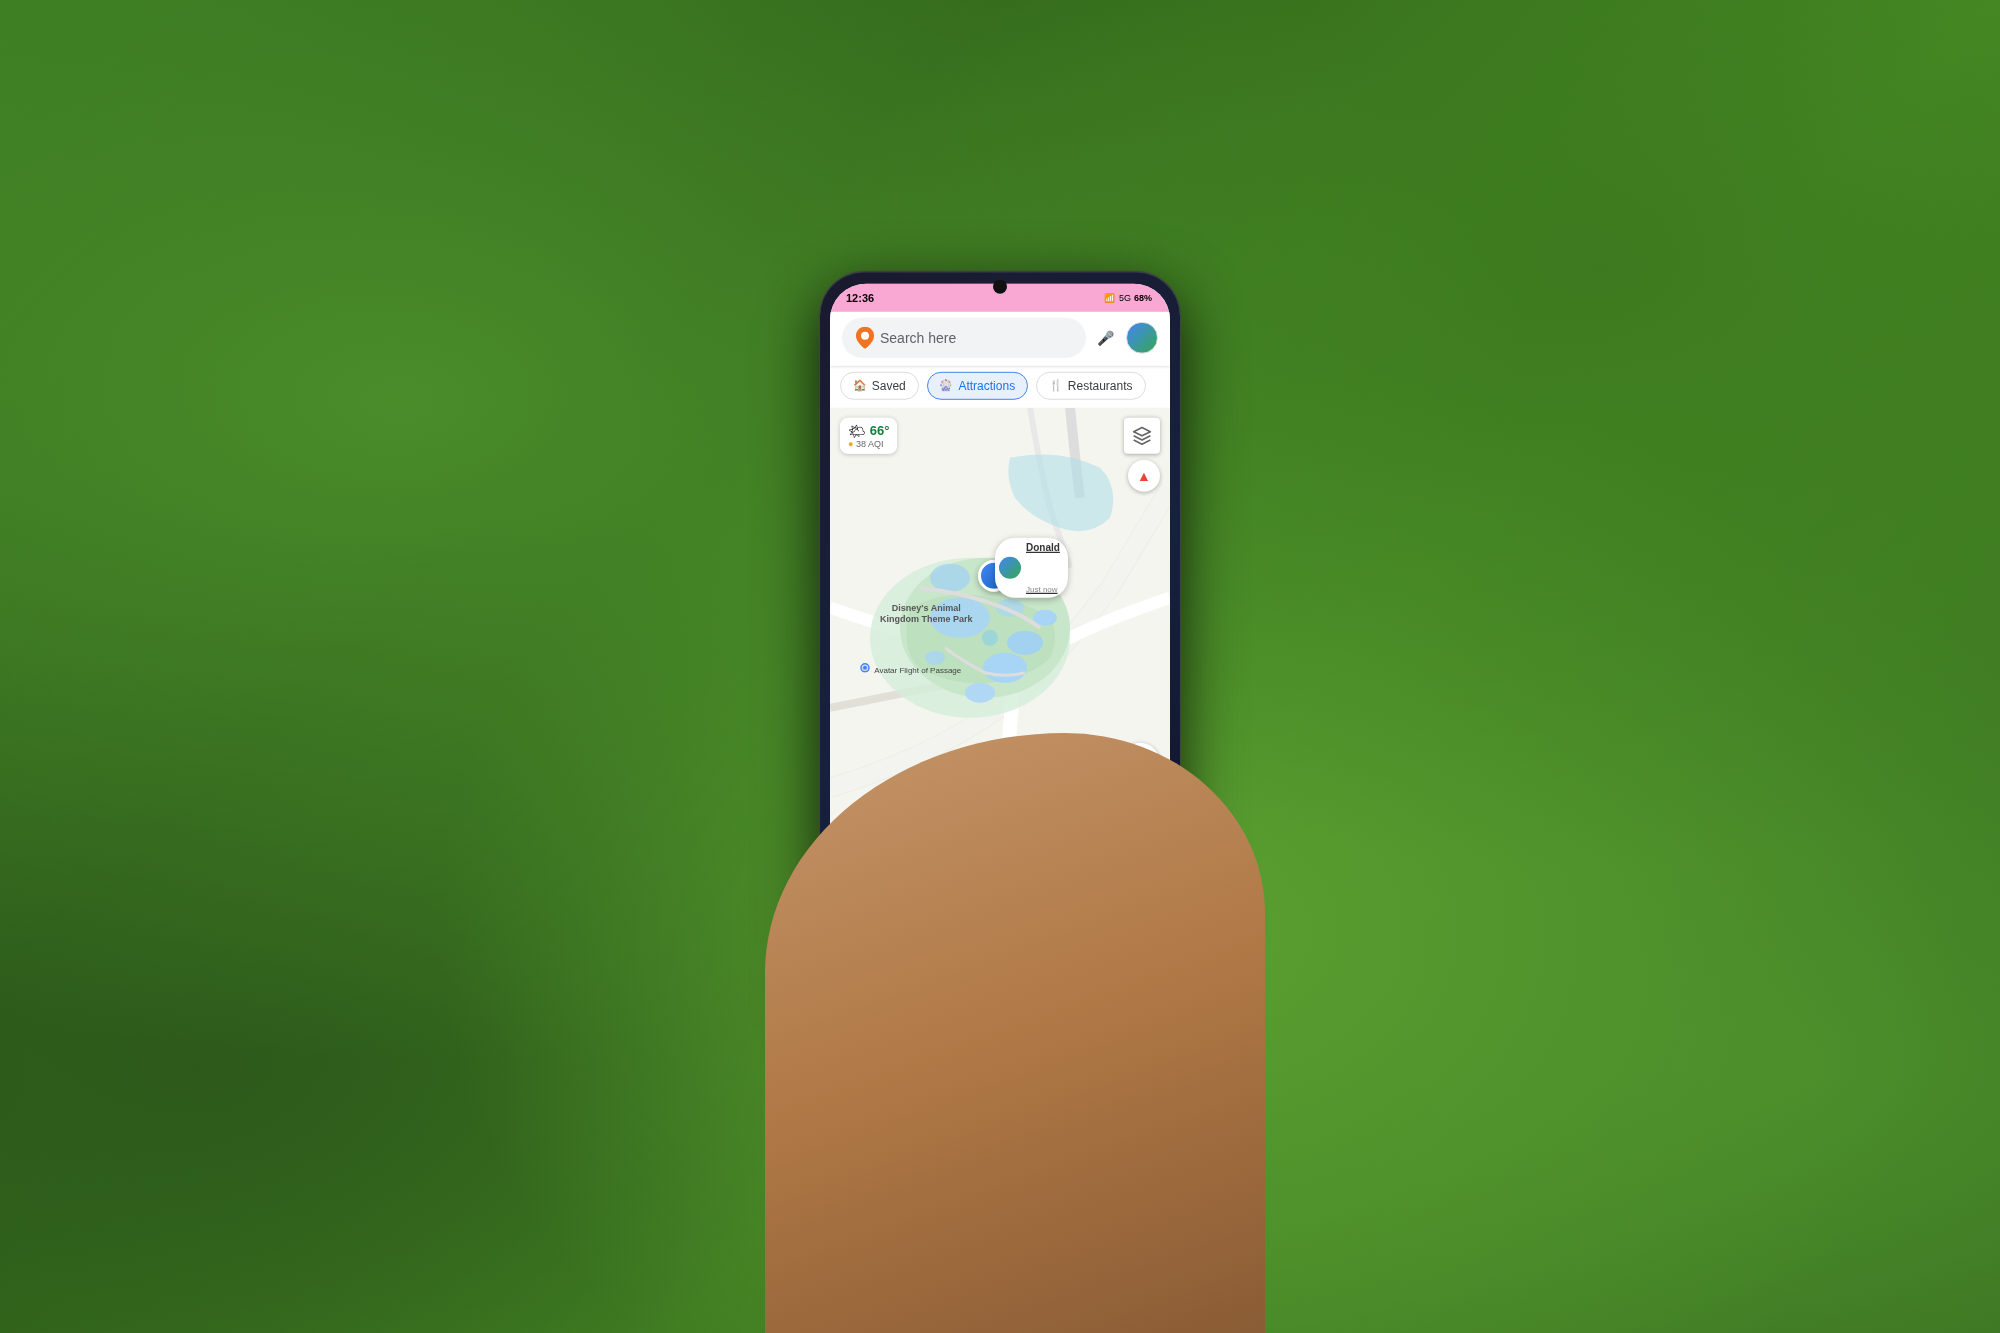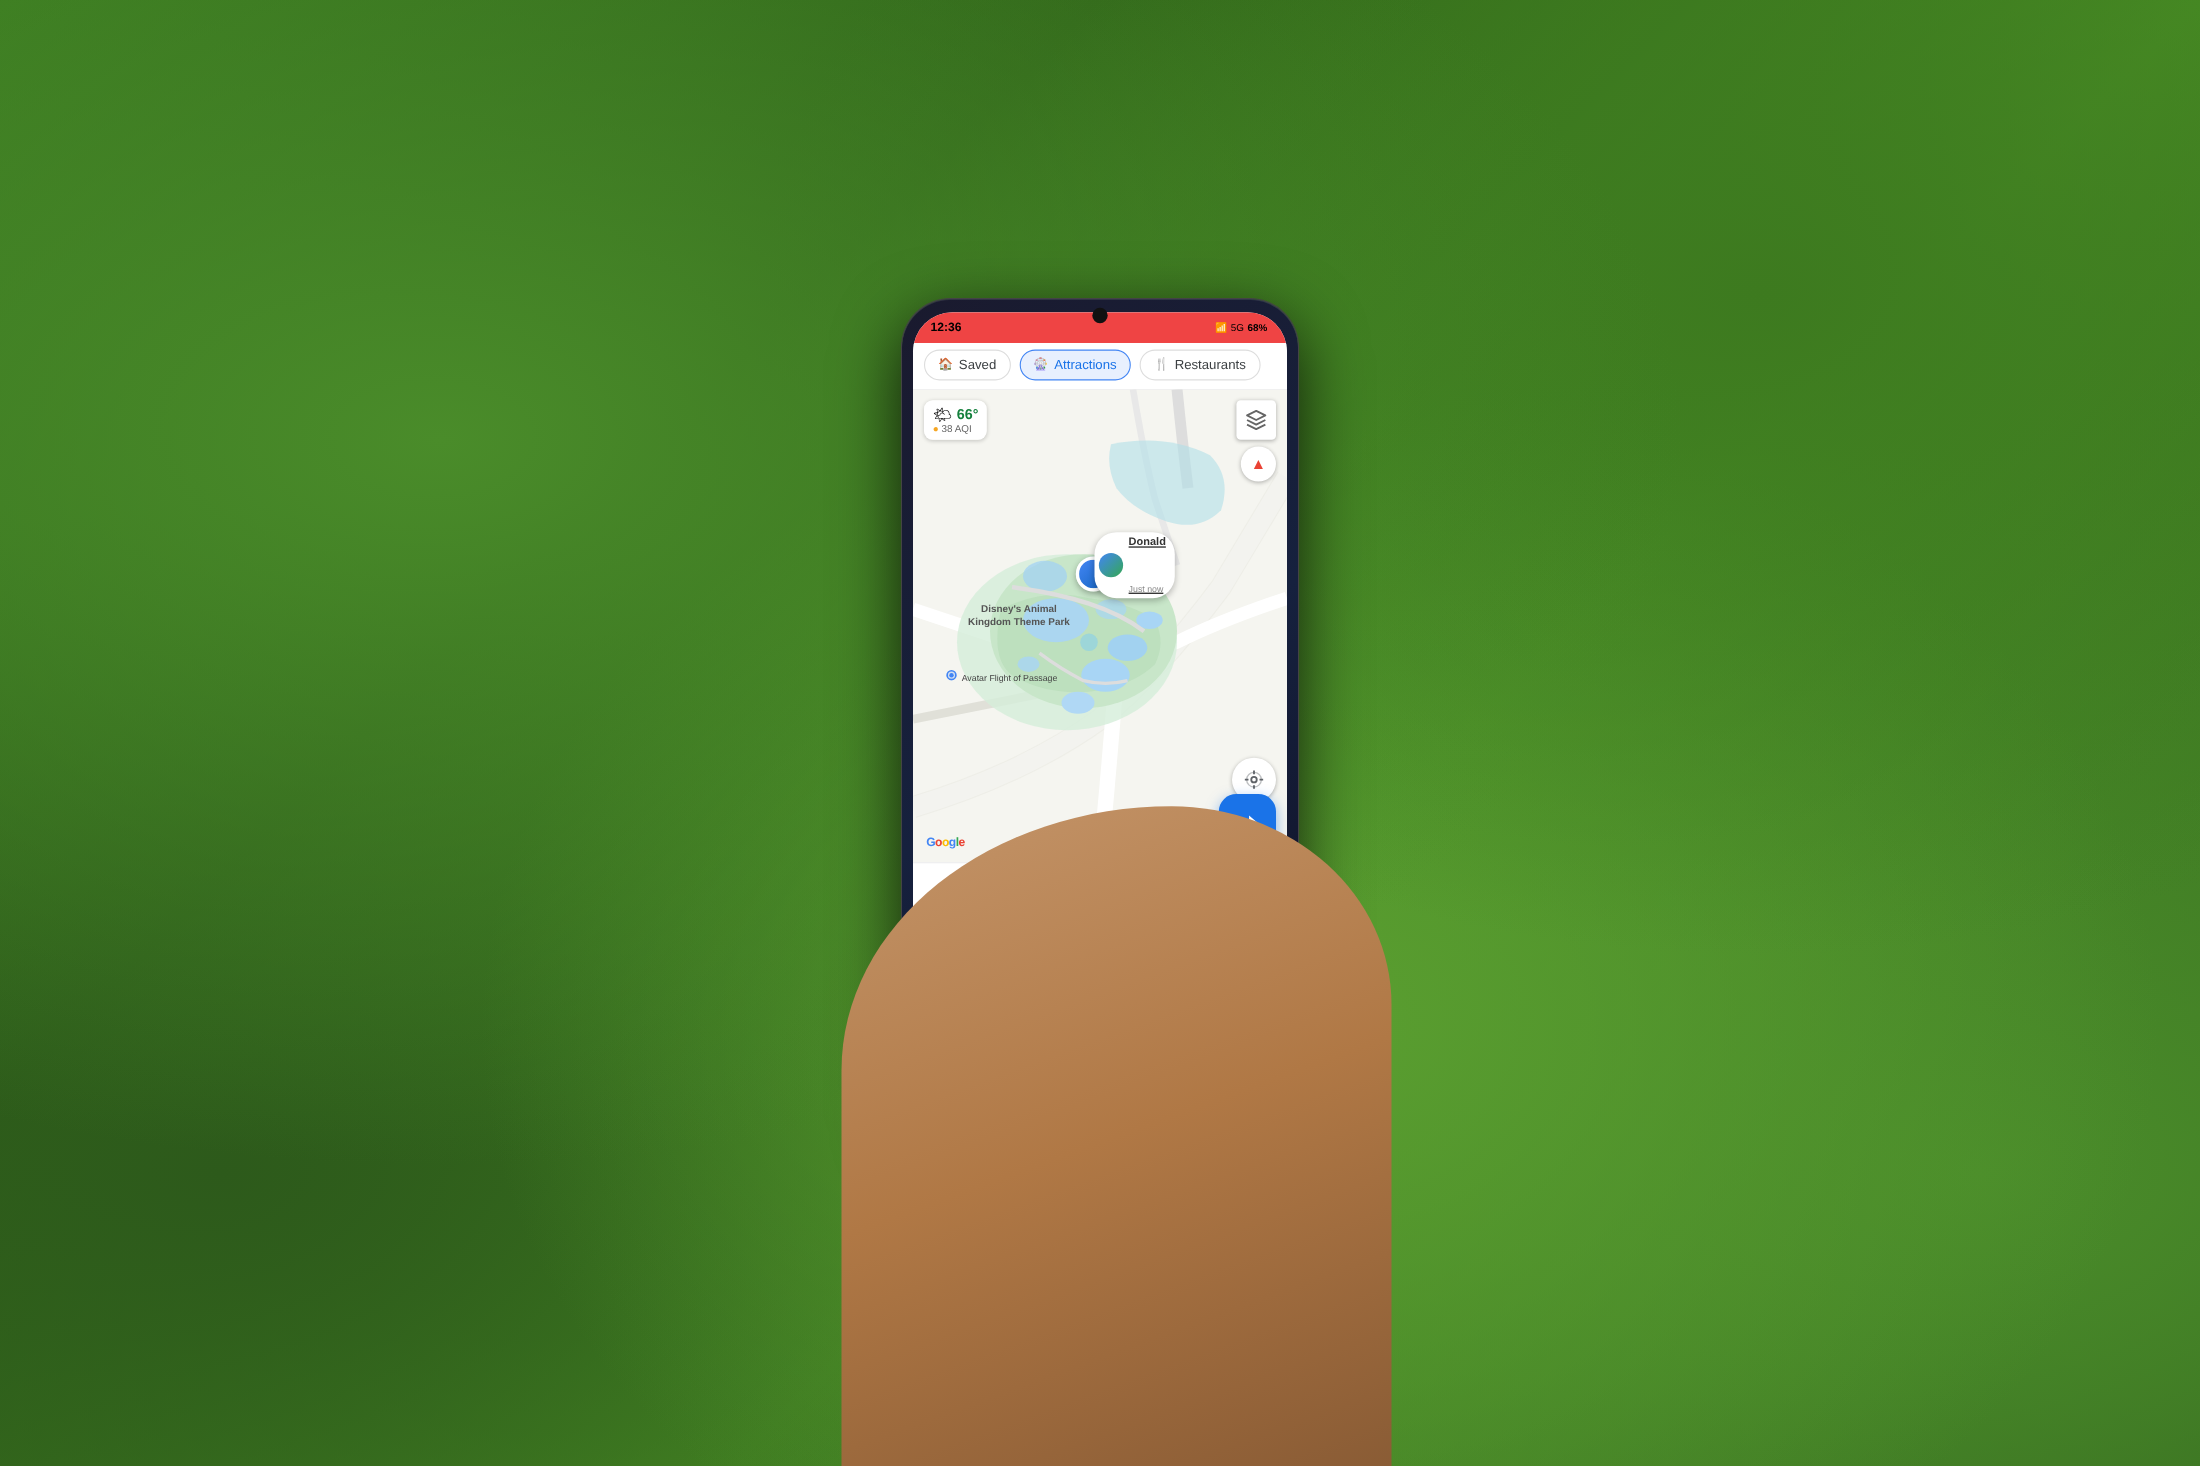--- a/index.html
+++ b/index.html
@@ -56,21 +56,21 @@
       right: 10px;
       bottom: 12px;
       background: #fff;
       border-radius: 36px;
       overflow: hidden;
     }
 
     
     .status-bar {
       height: 28px;
-      background: #ef4444;
+      background: #f9a8d4;
       display: flex;
       align-items: center;
       justify-content: space-between;
       padding: 0 18px 0 16px;
       font-size: 10px;
       font-weight: 600;
       color: #000;
       position: relative;
       z-index: 10;
     }
@@ -466,20 +466,33 @@
 
     <div class="status-bar">
       <span class="status-time">12:36</span>
       <div class="status-icons">
         <span>📶</span>
         <span style="font-size:9px;font-weight:400;text-align:right;">5G</span>
         <span style="font-size:9px;">68%</span>
       </div>
     </div>
 
+    <div class="search-bar">
+      <div class="search-input-area">
+
+        <svg width="18" height="22" viewBox="0 0 18 22">
+          <path d="M9 0C4 0 0 4 0 9c0 6.75 9 13 9 13s9-6.25 9-13C18 4 14 0 9 0z" fill="#ea4335"></path>
+          <path d="M9 0C4 0 0 4 0 9c0 6.75 9 13 9 13s9-6.25 9-13C18 4 14 0 9 0z" fill="#fbbc04" opacity="0.4"></path>
+          <circle cx="9" cy="9" r="4" fill="#fff"></circle>
+        </svg>
+        <span class="search-text">Search here</span>
+      </div>
+      <div class="mic-icon">🎤</div>
+      <div class="avatar-circle"></div>
+    </div>
 
     <div class="quick-filters">
       <div class="filter-chip">
         <span class="chip-icon">🏠</span>
         <span>Saved</span>
       </div>
       <div class="filter-chip active">
         <span class="chip-icon">🎡</span>
         <span>Attractions</span>
       </div>

